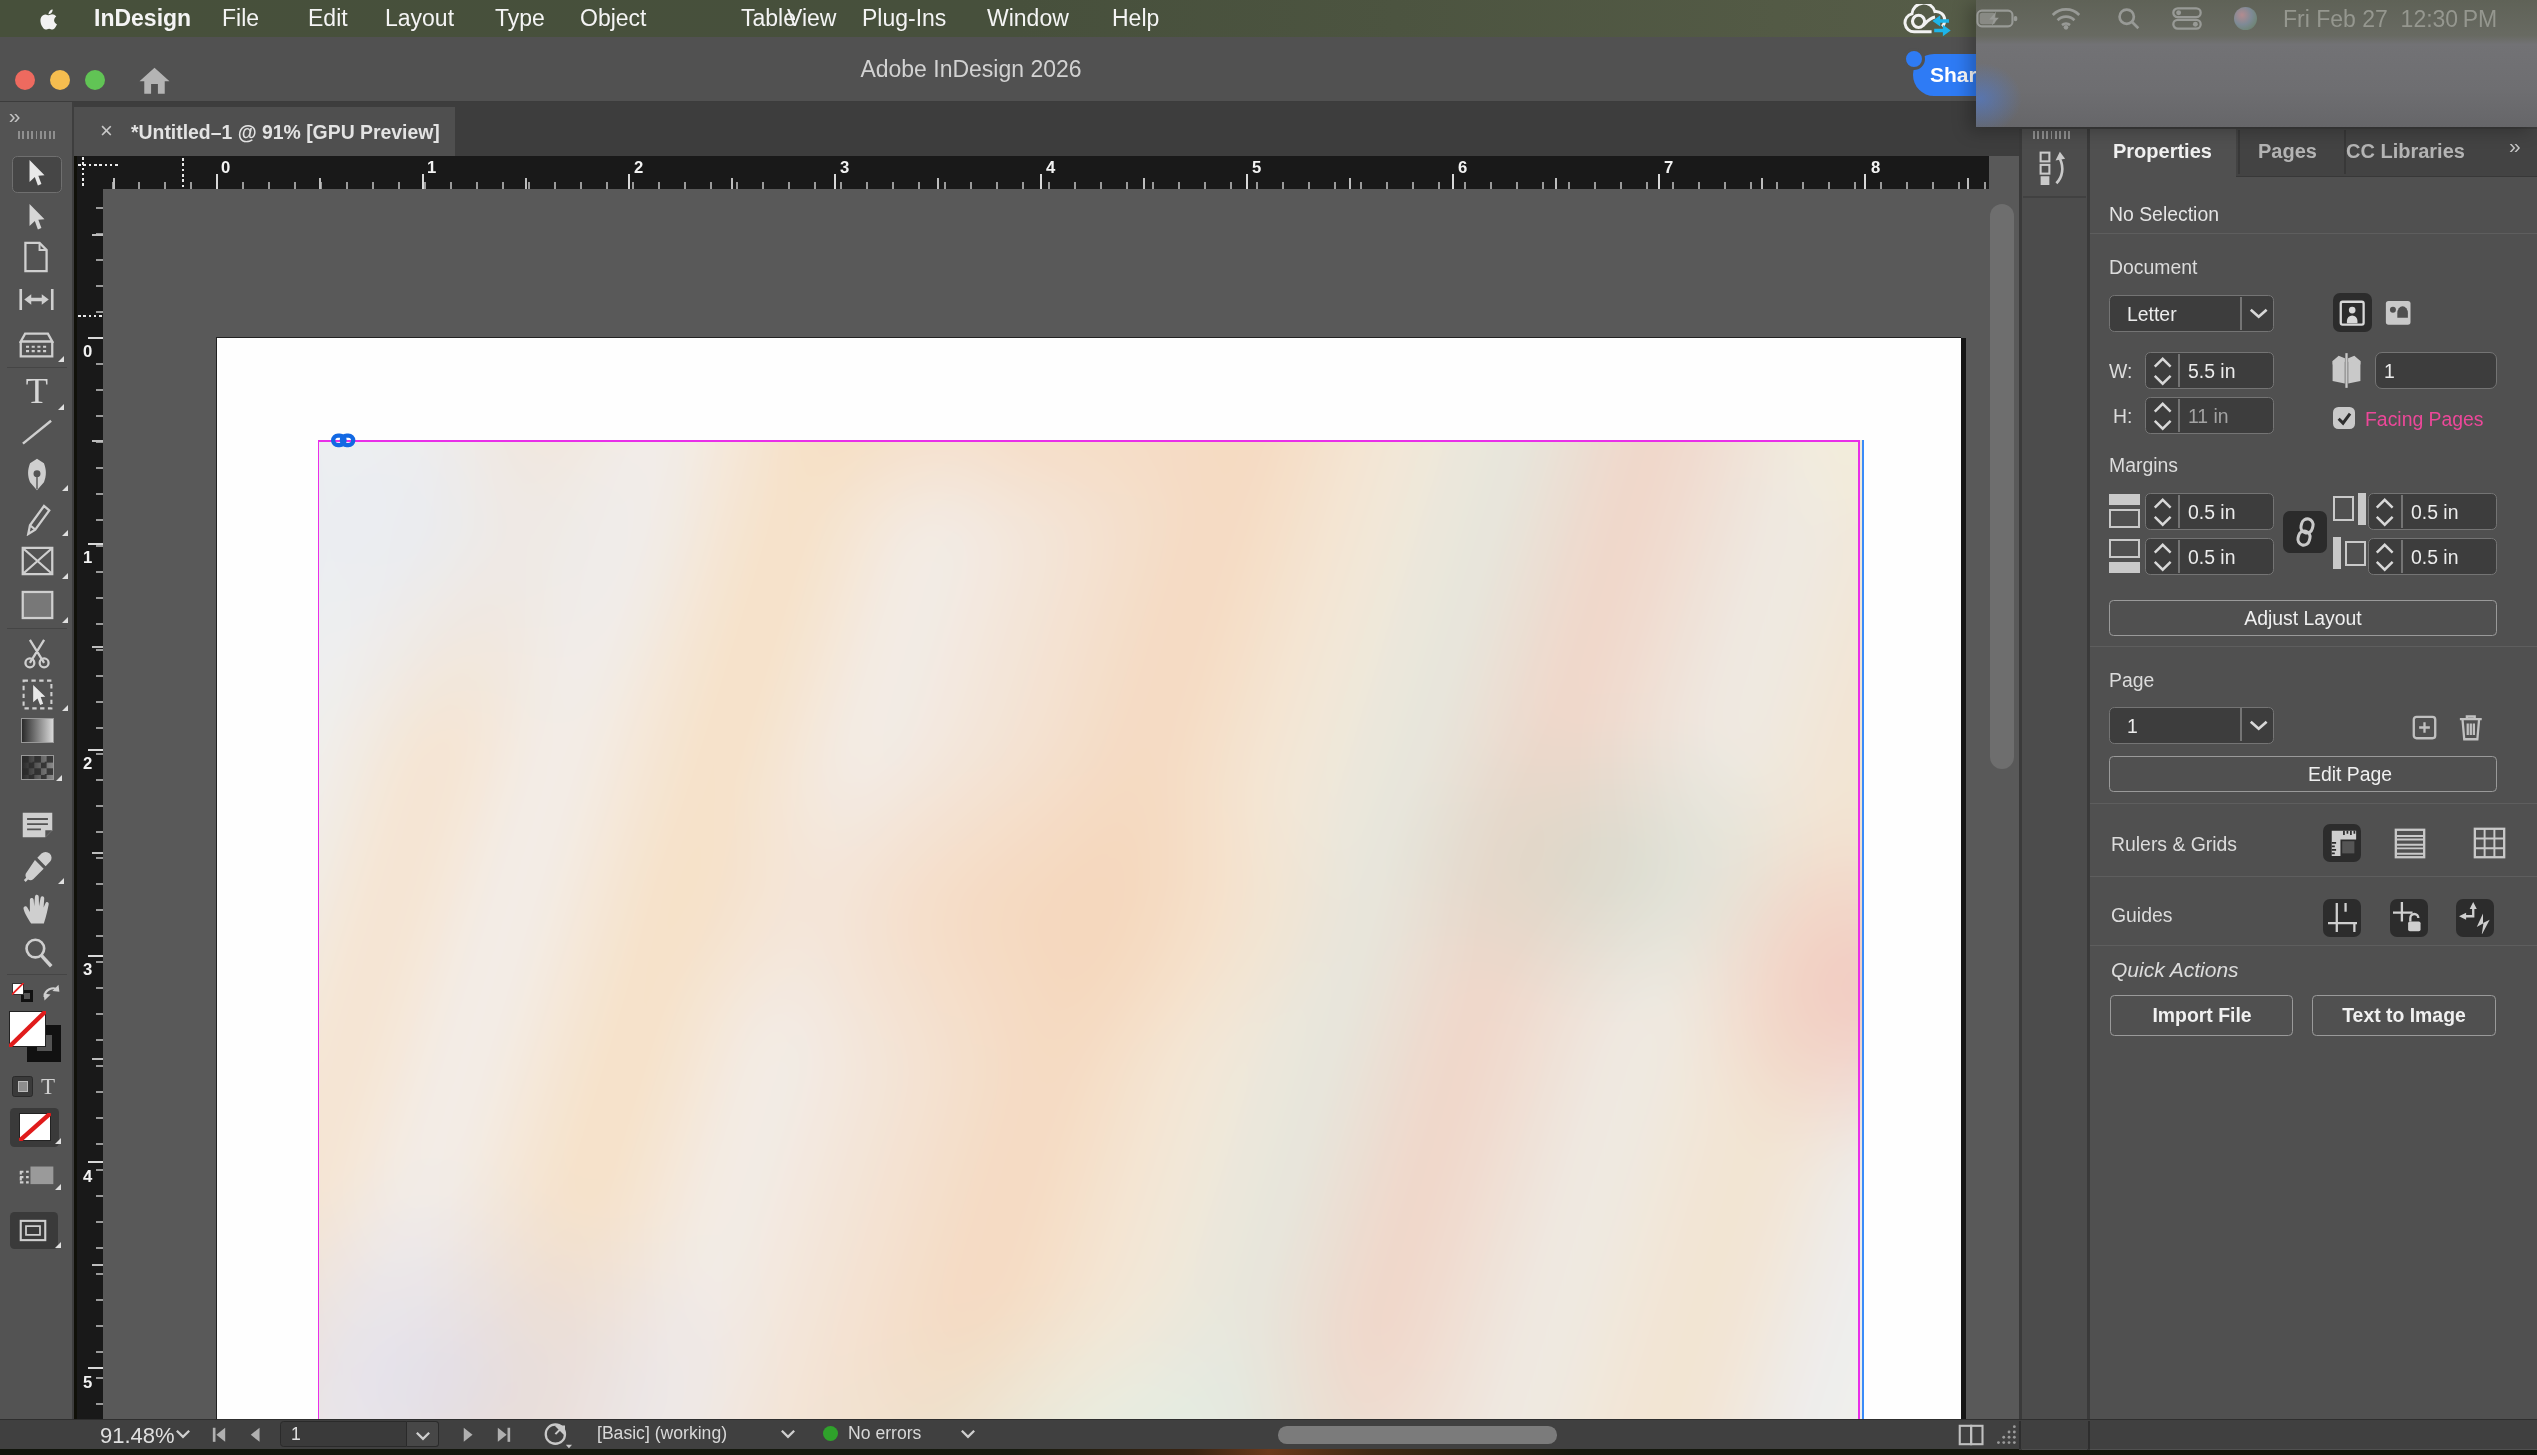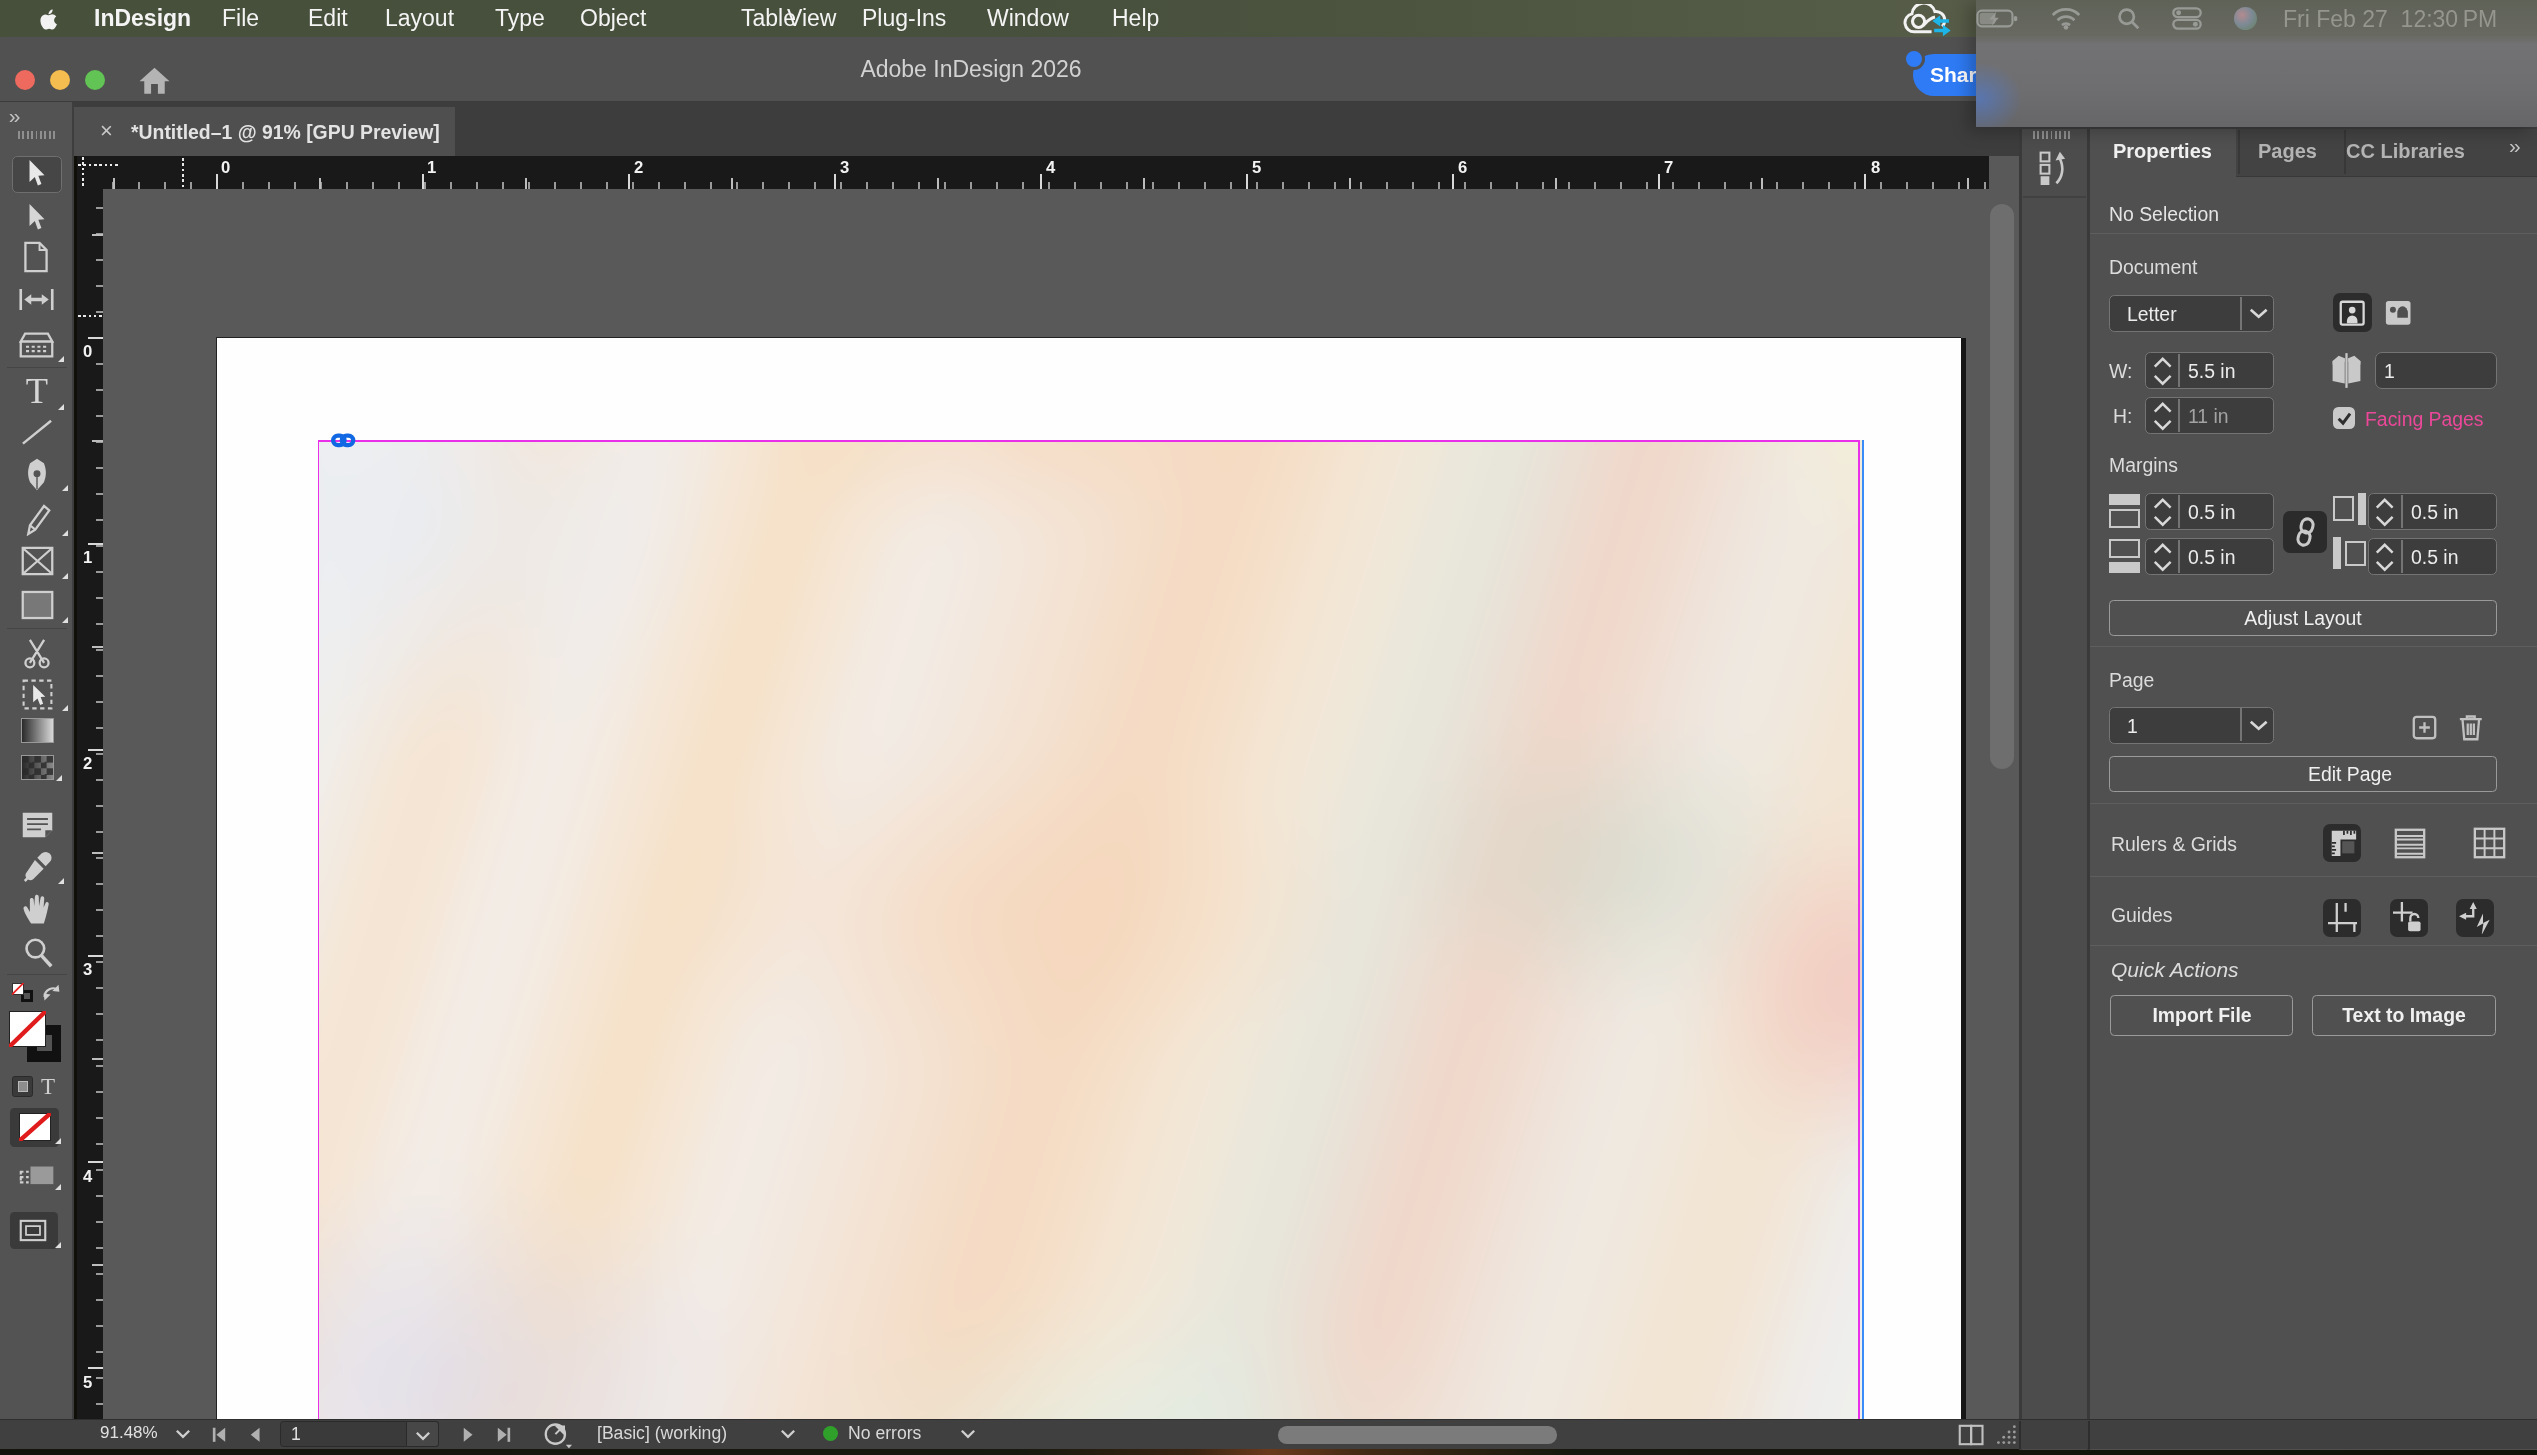--- a/index.html
+++ b/index.html
@@ -431,21 +431,21 @@
  <path fill="#cfcfcf" d="M27 13 l-7 15 7.5 -4 -2 13 9 -17 -7.5 3.5 z"></path>
 </svg>
 <div class="abs" style="left:2090px;top:945px;width:448px;height:0.9px;background:#5e5e5e;"></div>
 <div class="abs" style="left:2111px;top:958px;font-size:21px;color:#dcdcdc;font-style:italic;">Quick Actions</div>
 <div class="abs" style="left:2110px;top:995px;width:183px;height:41px;border:1.8px solid #9a9a9a;border-radius:4.4px;"></div>
 <div class="abs" style="left:2202px;top:1004px;transform:translateX(-50%);font-size:19.4px;font-weight:bold;color:#f0f0f0;">Import File</div>
 <div class="abs" style="left:2312px;top:995px;width:184px;height:41px;border:1.8px solid #9a9a9a;border-radius:4.4px;"></div>
 <div class="abs" style="left:2404px;top:1004px;transform:translateX(-50%);font-size:19.4px;font-weight:bold;color:#f0f0f0;">Text to Image</div>
 
 <div class="abs" style="left:0;top:1419px;width:2538px;height:30px;background:#404040;border-top:1.8px solid #2e2e2e;"></div>
-<div class="abs" style="left:100px;top:1423px;font-size:17px;color:#e0e0e0;">91.48%</div>
+<div class="abs" style="left:100px;top:1423px;font-size:22px;color:#e0e0e0;">91.48%</div>
 <svg class="abs" style="left:175px;top:1429px;" width="16" height="9.7" viewBox="0 0 18 11">
       <path fill="none" stroke="#cfcfcf" stroke-width="2.6" d="M2 2 L9 9 L16 2"></path>
     </svg>
 <svg class="abs" style="left:211px;top:1426px;" width="16" height="17.6" viewBox="0 0 18 20">
       <path fill="#b0b0b0" d="M16 2 v16 L6 10 z"></path>
       <rect x="2" y="2" width="3" height="16" fill="#b0b0b0"></rect>
     </svg>
 <svg class="abs" style="left:249px;top:1426px;" width="12.3" height="17.6" viewBox="0 0 14 20">
       <path fill="#b0b0b0" d="M12 2 v16 L2 10 z"></path>
     </svg>

